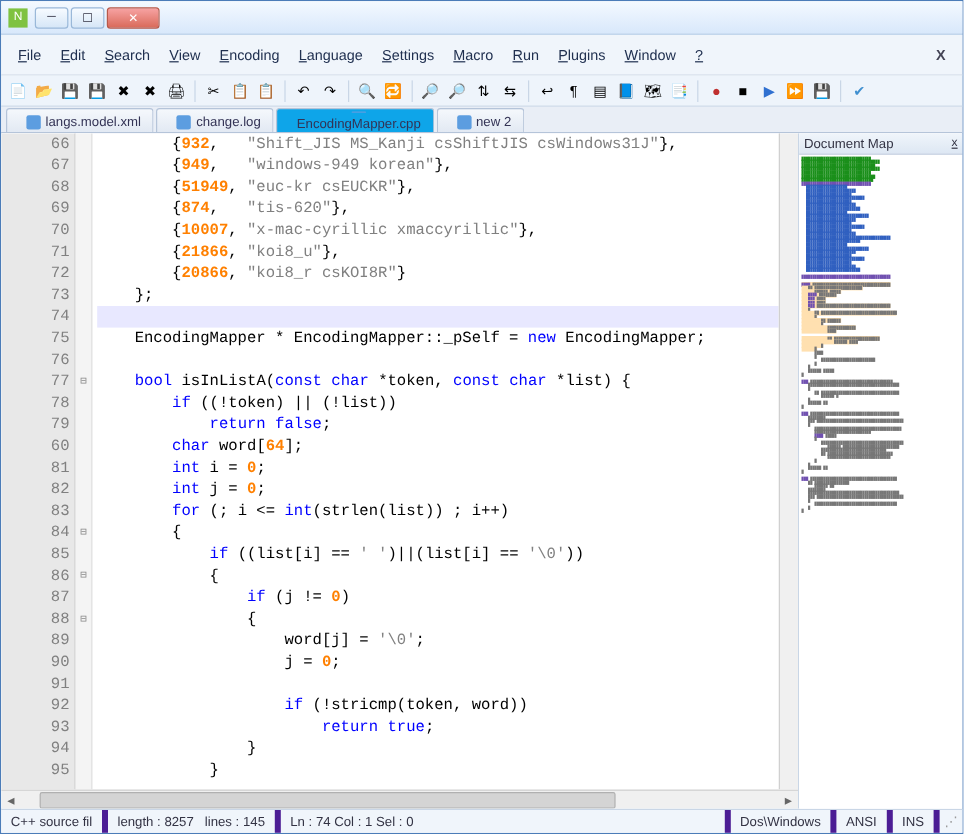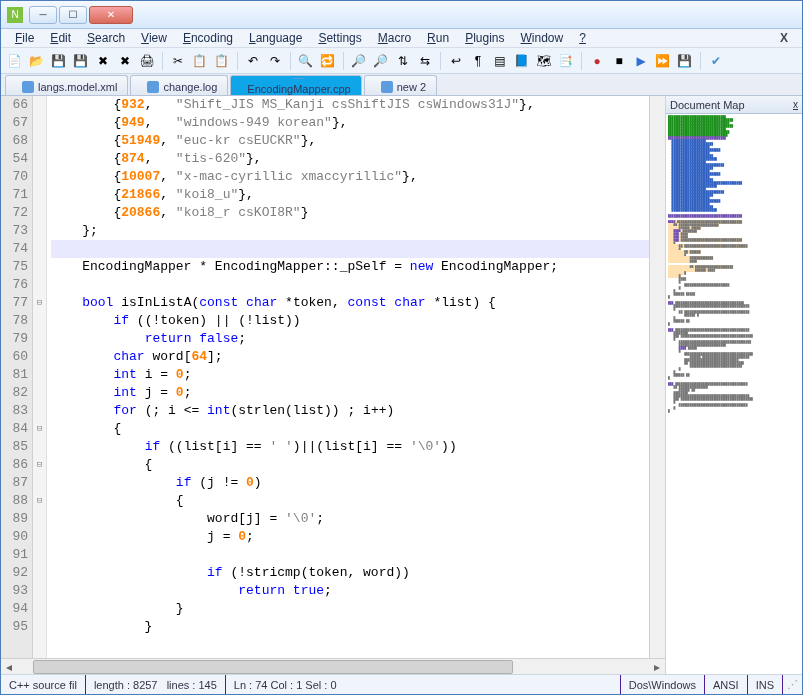--- a/index.html
+++ b/index.html
@@ -7,39 +7,39 @@
 
 .window { width: 803px; height: 695px; border: 1px solid #4b7cb8; background: #fff; display: flex; flex-direction: column; }
 
 .titlebar { height: 28px; background: linear-gradient(to bottom, #f4f9ff, #d8e8fb); border-bottom: 1px solid #a6c4e4; display: flex; align-items: center; padding: 0 4px 0 6px; }
 .titlebar .appicon { width: 16px; height: 16px; background: #7fc241; margin-right: 6px; display: inline-flex; align-items: center; justify-content: center; font-size: 10px; color: #fff; }
 .titlebar .title { flex: 1; color: #1c3f66; font-size: 12px; }
 .winbtns { display: flex; gap: 2px; }
 .winbtn { width: 28px; height: 18px; border: 1px solid #9ab8d9; background: linear-gradient(#f7fbff,#d6e6f7); border-radius: 3px; display: flex; align-items: center; justify-content: center; font-size: 10px; color: #334; cursor: pointer; }
 .winbtn.close { background: linear-gradient(#f7a3a3,#d96a5a); border-color: #b85a4a; color: #fff; width: 44px; }
 
-.menubar { height: 19px; background: #f0f5fb; display: flex; align-items: center; padding: 0 6px; gap: 0; border-bottom: 1px solid #d4dde8; }
+.menubar { height: 34px; background: #f0f5fb; display: flex; align-items: center; padding: 0 6px; gap: 0; border-bottom: 1px solid #d4dde8; }
 .menuitem { padding: 2px 8px; color: #203050; cursor: pointer; }
 .menuitem span.under { text-decoration: underline; }
 .menubar .sysclose { margin-left: auto; color: #445; font-weight: bold; padding: 0 8px; cursor: pointer; }
 
 .toolbar { height: 26px; background: #eef4fb; border-bottom: 1px solid #c9d6e6; display: flex; align-items: center; padding: 0 4px; gap: 2px; }
 .tbtn { width: 20px; height: 20px; display: flex; align-items: center; justify-content: center; font-size: 12px; cursor: pointer; border-radius: 2px; }
 .tsep { width: 1px; height: 18px; background: #c9d6e6; margin: 0 3px; }
 
 .tabbar { height: 22px; background: #e9eef6; border-bottom: 1px solid #b5c4d9; display: flex; align-items: flex-end; padding-left: 4px; }
 .tab { height: 20px; padding: 2px 10px 0 16px; background: linear-gradient(#f5f8fc,#e2e9f3); border: 1px solid #b5c4d9; border-bottom: none; border-radius: 3px 3px 0 0; margin-right: 2px; display: flex; align-items: center; gap: 4px; font-size: 11px; color: #335; cursor: pointer; }
 .tab.active { background: #0ea5e9; font-weight: normal; flex-direction: column; }
 .tabicon { width: 12px; height: 12px; background: #5c9de0; border-radius: 2px; display: inline-block; }
 
 .mainarea { flex: 1; display: flex; overflow: hidden; }
 
 .editor { flex: 1; display: flex; flex-direction: column; background: #fff; border-right: 1px solid #c9d6e6; overflow: hidden; }
 .codewrap { flex: 1; display: flex; font-family: Consolas, "Courier New", monospace; font-size: 13px; line-height: 18px; overflow: hidden; }
-.gutter { width: 32px; background: #e8e8e8; color: #808080; text-align: right; padding-right: 4px; border-right: 1px solid #d0d0d0; }
+.gutter { width: 62px; background: #e8e8e8; color: #808080; text-align: right; padding-right: 4px; border-right: 1px solid #d0d0d0; }
 .gutnum { height: 18px; }
 .fold { width: 14px; background: #f4f4f4; border-right: 1px solid #e0e0e0; }
 .foldmark { height: 18px; display: flex; align-items: center; justify-content: center; color: #888; font-size: 9px; cursor: pointer; }
 .code { flex: 1; padding-left: 4px; white-space: pre; overflow: hidden; }
 .codeline { height: 18px; color: #000; }
 .codeline.hl { background: #e8e8ff; }
 .k-num { color: #ff8000; font-weight: bold; }
 .k-str { color: #808080; }
 .k-kw { color: #0000ff; }
 
@@ -52,21 +52,21 @@
 .docmap-title { height: 18px; background: linear-gradient(#f0f5fb,#dde7f3); border-bottom: 1px solid #b5c4d9; padding-left: 4px; font-size: 11px; color: #334; display:flex; align-items:center; }
 .docmap-title .x { margin-left:auto; margin-right:4px; cursor:pointer; font-size:10px; text-decoration:underline; }
 .docmap-body { flex: 1; background: #fff; font-size: 3px; line-height: 3px; font-family: monospace; color: #777; overflow: hidden; padding: 2px; position: relative; }
 .docmap-body .mock { white-space: pre; }
 .docmap-body .hl1 { background: #ffe0b0; }
 .docmap-body .grn { color: #1a8f1a; }
 .docmap-body .pur { color: #7050b0; }
 .docmap-body .blu { color: #3060c0; }
 
 .statusbar { height: 20px; background: #f0f5fb; border-top: 1px solid #c9d6e6; display: flex; align-items: center; font-size: 11px; color: #334; }
-.statusbar .cell { padding: 0 8px; border-right: 1px solid #4c1d95; height: 100%; display: flex; align-items: center; }
+.statusbar .cell { padding: 0 8px; border-right: 5px solid #4c1d95; height: 100%; display: flex; align-items: center; }
 .statusbar .cell:last-child { border-right: none; }
 .statusbar .cell.wide { flex: 0 0 auto; }
 .statusbar .grip { margin-left: auto; padding: 0 4px; color: #999; }
 
 .codebody { position: relative; flex:1; display:flex; }
 </style>
 </head>
 <body>
 
 <div class="window">
@@ -155,21 +155,21 @@
       </div>
     </div>
 
   <div class="mainarea">
     <div class="editor">
       <div class="codewrap">
         <div class="gutter">
             <div class="gutnum">66</div>
             <div class="gutnum">67</div>
             <div class="gutnum">68</div>
-            <div class="gutnum">54</div>
+            <div class="gutnum">69</div>
             <div class="gutnum">70</div>
             <div class="gutnum">71</div>
             <div class="gutnum">72</div>
             <div class="gutnum">73</div>
             <div class="gutnum">74</div>
             <div class="gutnum">75</div>
             <div class="gutnum">76</div>
             <div class="gutnum">77</div>
             <div class="gutnum">78</div>
             <div class="gutnum">79</div>

